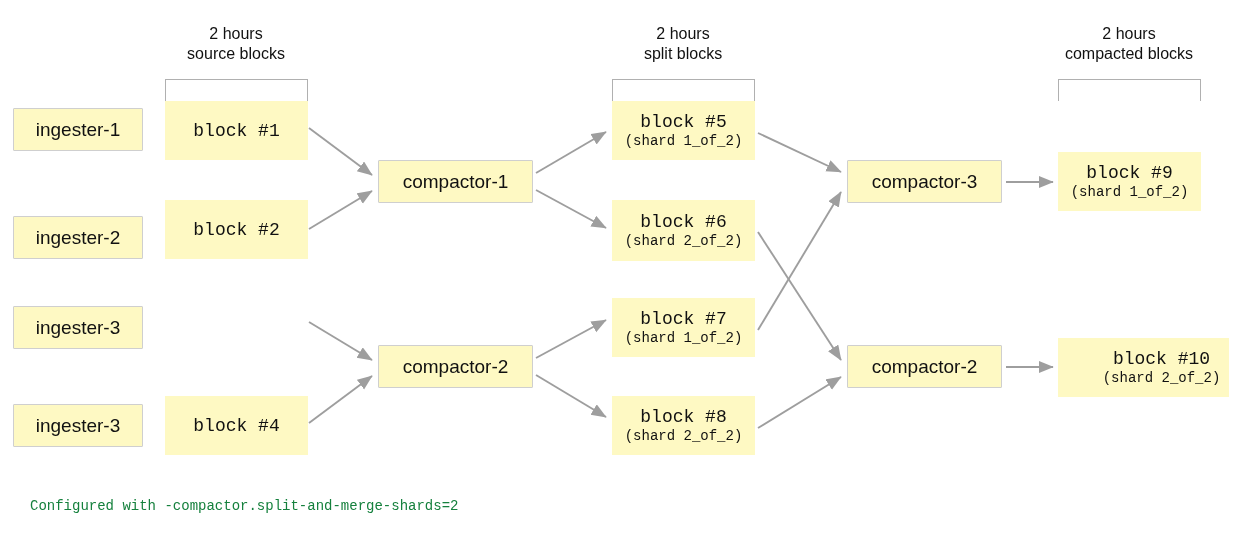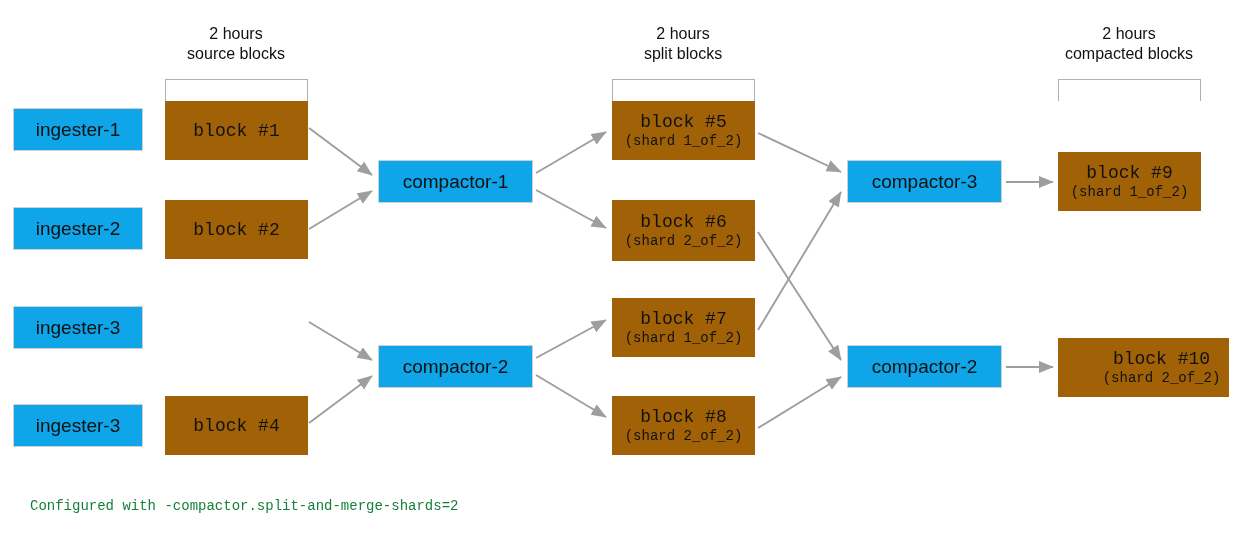--- a/index.html
+++ b/index.html
@@ -4,24 +4,24 @@
 <style>
   html,body{margin:0;padding:0;background:#fff;}
   body{width:1236px;height:551px;position:relative;overflow:hidden;
        font-family:"Liberation Sans",sans-serif;color:#1a1a1a;}
   .stage{position:absolute;left:0;top:0;width:1236px;height:551px;}
   svg.wires{position:absolute;left:0;top:0;width:1236px;height:551px;pointer-events:none;}
 
   .node{position:absolute;box-sizing:border-box;display:flex;flex-direction:column;
         align-items:center;justify-content:center;text-align:center;}
 
-  .gbox{background:#0ea5e9;border:1px solid #cfcfcf;border-radius:1px;
+  .gbox{background:#fef9c3;border:1px solid #cfcfcf;border-radius:1px;
         font-size:19px;font-family:"Liberation Sans",sans-serif;color:#111;}
 
-  .green{background:#a16207;font-family:"Liberation Mono",monospace;color:#111;}
+  .green{background:#fef9c3;font-family:"Liberation Mono",monospace;color:#111;}
   .green .main{font-size:18px;line-height:20px;letter-spacing:0px;}
   .green .sub{font-size:14px;line-height:17px;margin-top:1px;}
   .green.single .main{line-height:22px;}
 
   .grouplabel{position:absolute;text-align:center;font-size:16px;line-height:20px;color:#111;}
   .bracket{position:absolute;box-sizing:border-box;border:1px solid #b0b0b0;
            border-bottom:none;background:#fff;}
 
   .caption{position:absolute;font-family:"Liberation Mono",monospace;font-size:14px;color:#15803d;
            white-space:pre;}
@@ -75,21 +75,21 @@
 
   <div class="grouplabel" style="left:1049px;top:24px;width:160px;">
     <div>2 hours</div>
     <div>compacted blocks</div>
   </div>
   <div class="bracket" style="left:1058px;top:79px;width:143px;height:22px;"></div>
 
   <div class="node gbox" style="left:13px;top:108px;width:130px;height:43px;">
     <span>ingester-1</span>
   </div>
-  <div class="node gbox" style="left:13px;top:207px;width:130px;height:43px;">
+  <div class="node gbox" style="left:13px;top:216px;width:130px;height:43px;">
     <span>ingester-2</span>
   </div>
   <div class="node gbox" style="left:13px;top:306px;width:130px;height:43px;">
     <span>ingester-3</span>
   </div>
   <div class="node gbox" style="left:13px;top:404px;width:130px;height:43px;">
     <span>ingester-3</span>
   </div>
 
   <div class="node green single" style="left:165px;top:101px;width:143px;height:59px;">

